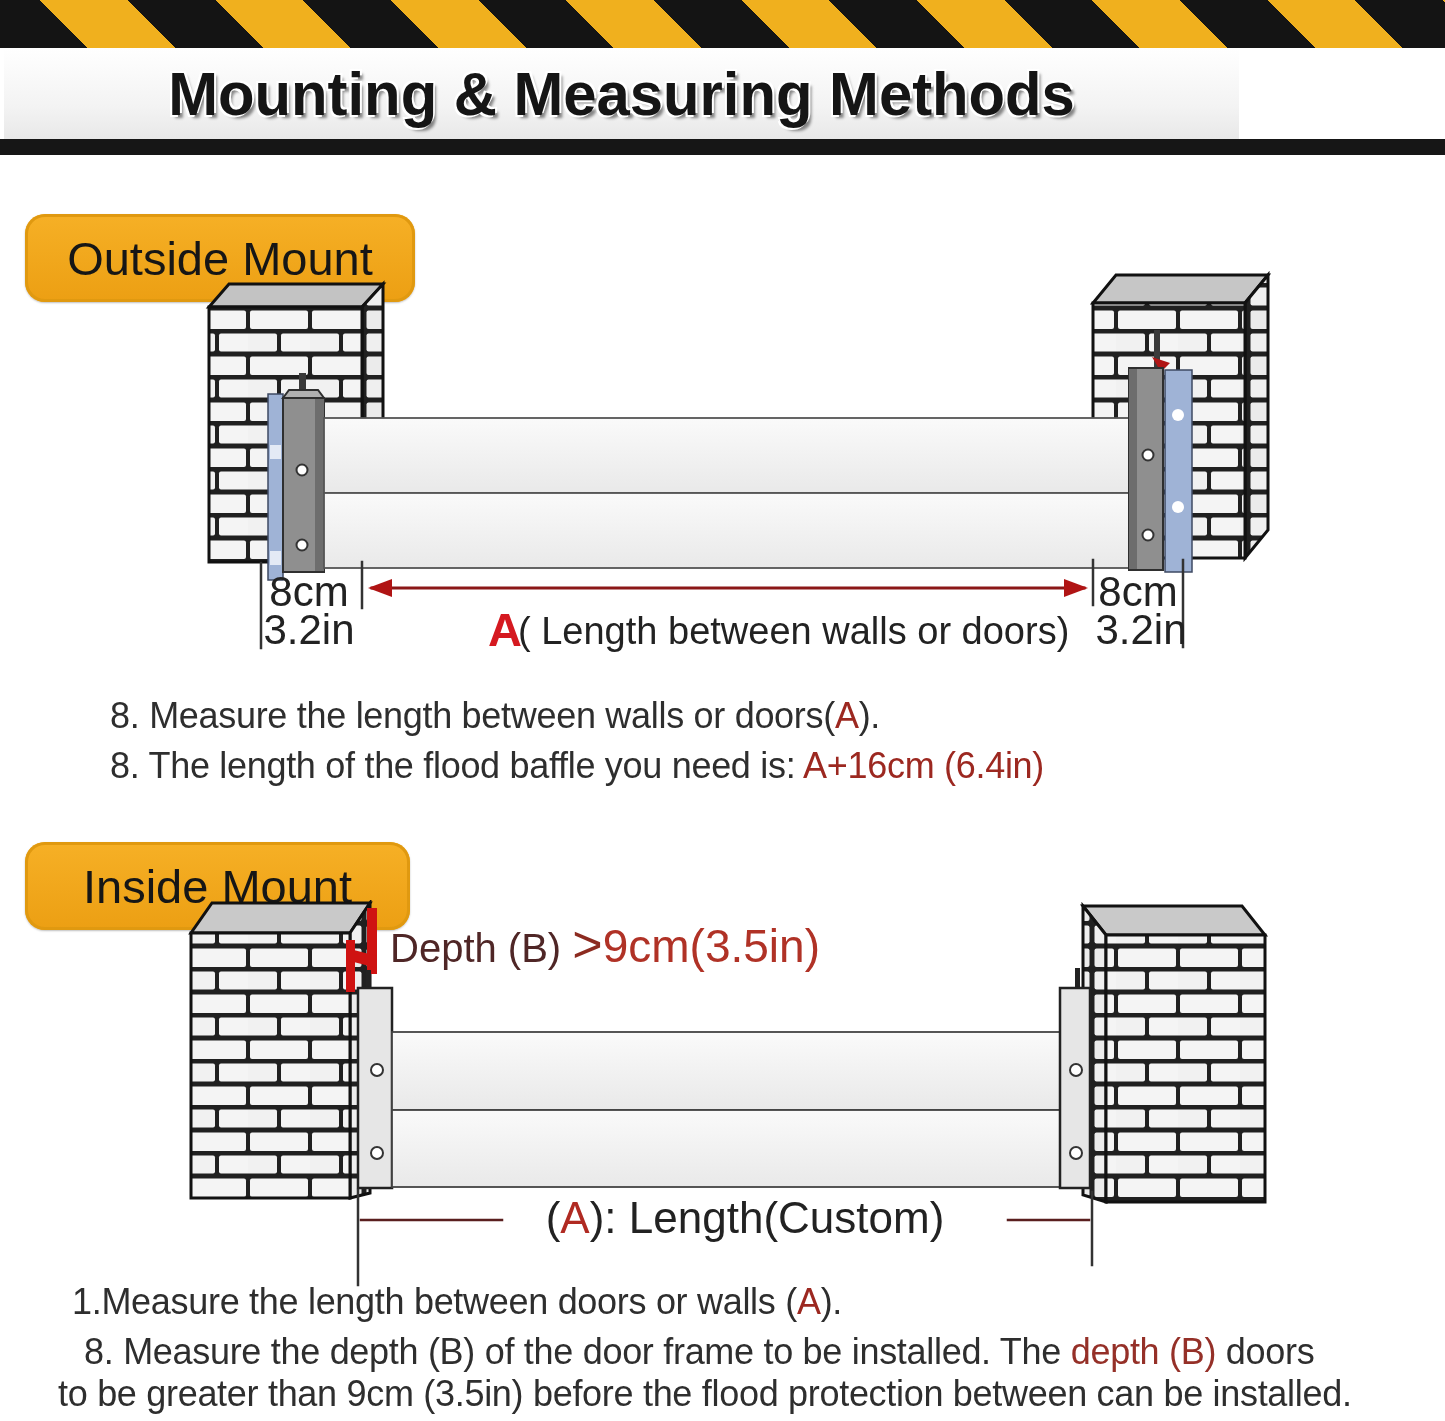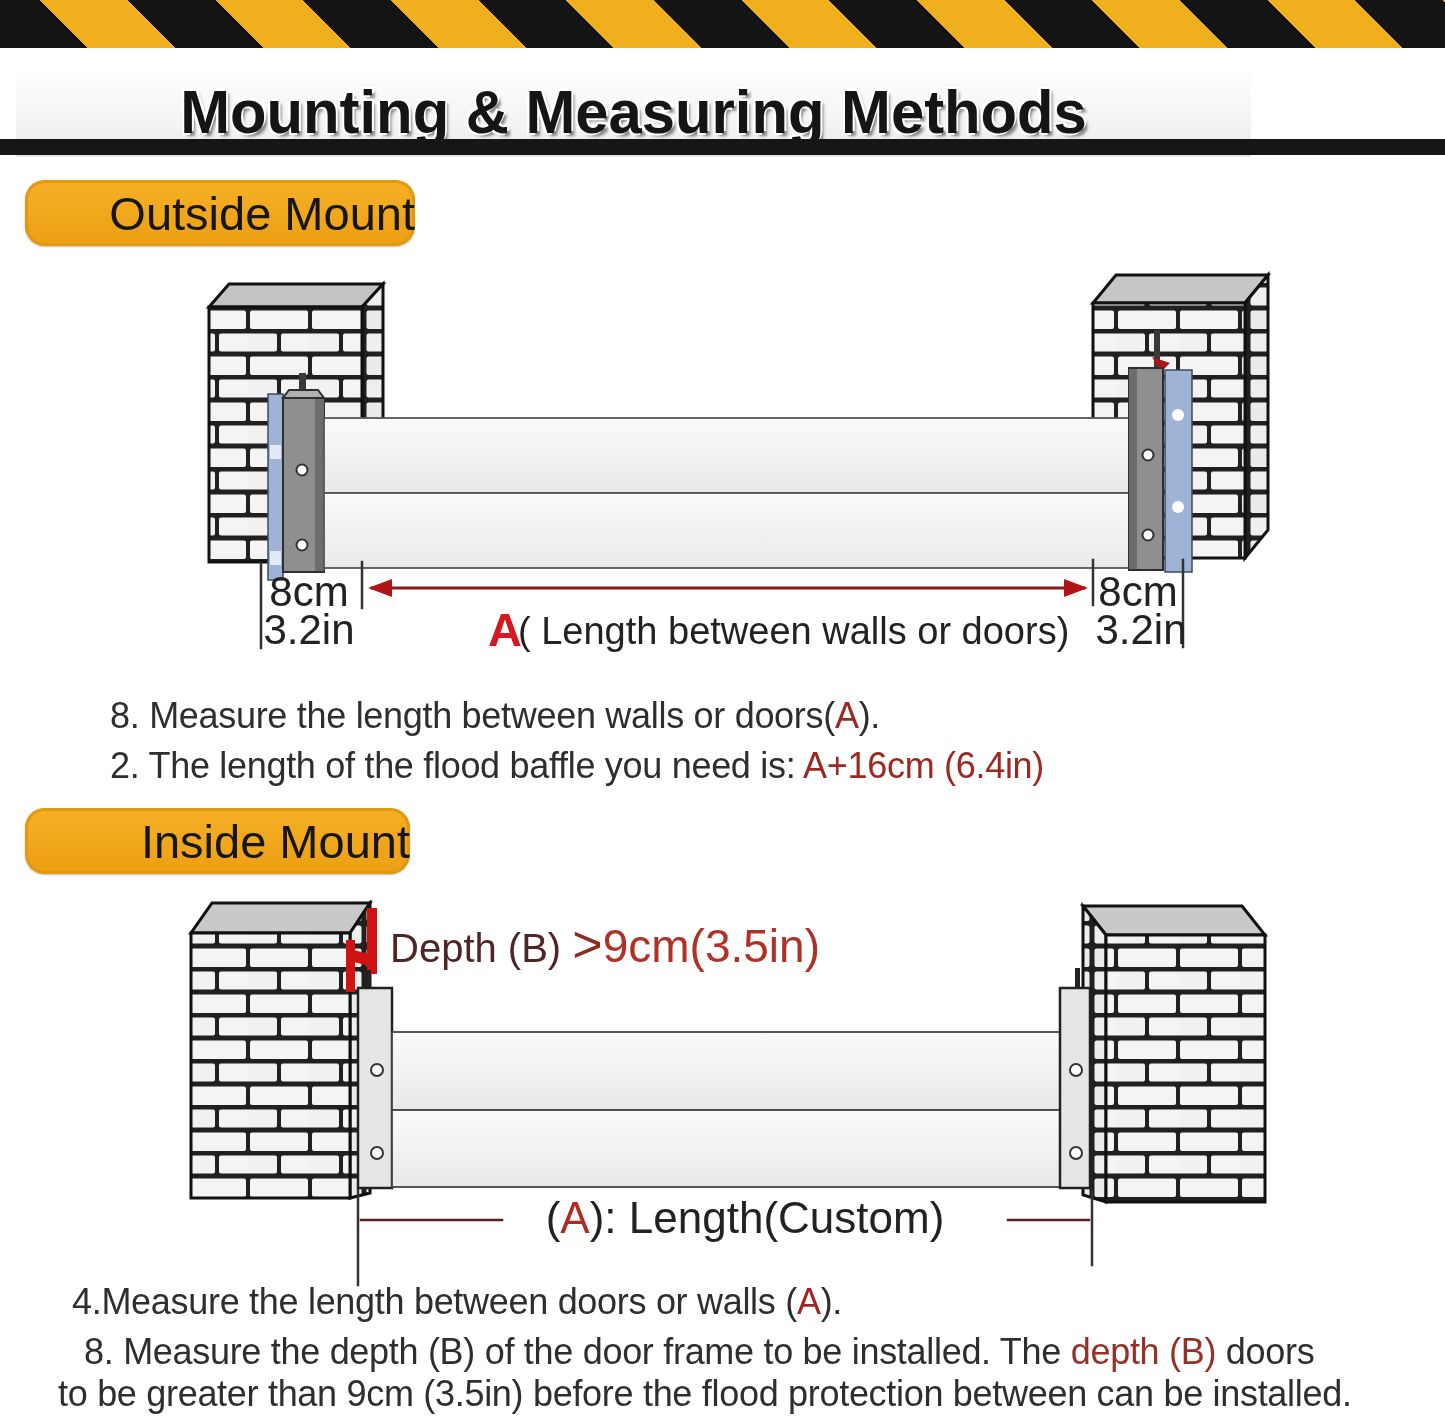--- a/index.html
+++ b/index.html
@@ -6,37 +6,37 @@
   body{
     width:1445px;height:1421px;position:relative;overflow:hidden;
     background:#ffffff;font-family:"Liberation Sans",sans-serif;
   }
   
   .stripes{
     position:absolute;left:0;top:0;width:1445px;height:48px;
     background:repeating-linear-gradient(45deg,#141414 0 62px,#f0b01e 62px 124px);
   }
   .titleband{
-    position:absolute;left:16px;top:48px;width:1235px;height:91px;
+    position:absolute;left:4px;top:48px;width:1235px;height:91px;
     background:linear-gradient(180deg,#ffffff 0%,#f3f3f3 65%,#e8e8e8 100%);
-    display:flex;align-items:center;justify-content:center;margin-top:18px;
+    display:flex;align-items:center;justify-content:center;
   }
   .main-title{
     font-size:61px;font-weight:bold;color:#151515;letter-spacing:0;
     text-shadow:-2px -2px 0 #fff,2px -2px 0 #fff,-2px 2px 0 #fff,3px 3px 3px rgba(0,0,0,.45);
     transform:scaleX(.98);white-space:nowrap;
   }
   .blackbar{position:absolute;left:0;top:139px;width:1445px;height:16px;background:#161616}
   
   .badge{
-    position:absolute;left:25px;height:66px;border-radius:20px;
+    position:absolute;left:25px;height:88px;border-radius:20px;
     background:linear-gradient(180deg,#f6b026,#ec9f13);
     box-shadow:inset 0 0 0 3px #e09910, 0 1px 2px rgba(0,0,0,.25);
-    display:flex;align-items:center;justify-content:flex-end;
-    font-size:47px;color:#161616;white-space:nowrap;
+    display:flex;align-items:center;justify-content:center;
+    font-size:47px;color:#161616;white-space:nowrap;margin-top:34px;
   }
   #badge-outside{top:180px;width:390px}
   #badge-inside{top:808px;width:385px}
   
   .step{
     position:absolute;font-size:36px;color:#2e2e2e;letter-spacing:-.3px;
     white-space:nowrap;line-height:1.1;
   }
   .red-dark{color:#9c2820}
   .red-word{color:#953028}
@@ -134,21 +134,21 @@
   <text x="1138" y="344" text-anchor="middle" font-size="42" fill="#222">8cm</text>
   <text x="1141" y="382" text-anchor="middle" font-size="42" fill="#222">3.2in</text>
   <text x="488" y="384" font-size="47" font-weight="bold" fill="#d51920">A</text>
   <text x="518" y="382" font-size="38" fill="#222">( Length between walls or doors)</text>
 </svg>
 
 <div class="step" style="left:110px;top:696px">
   <span>8. Measure the length between walls or doors(</span><span class="red-dark">A</span><span>).</span>
 </div>
 <div class="step" style="left:110px;top:746px">
-  <span>2. The length of the flood baffle you need is: </span><span class="red-dark">A+16cm (6.4in)</span>
+  <span>8. The length of the flood baffle you need is: </span><span class="red-dark">A+16cm (6.4in)</span>
 </div>
 
 <div class="badge" id="badge-inside">
   <span>Inside Mount</span>
 </div>
 
 <svg class="diagram" id="svg-inside" viewBox="0 0 1445 400">
   <defs>
     <pattern id="bk2" width="62" height="46" patternUnits="userSpaceOnUse">
       <rect width="62" height="46" fill="#202020"></rect>
@@ -214,20 +214,20 @@
   <text x="390" y="62">
     <tspan font-size="40" fill="#4f2626">Depth (B) </tspan><tspan font-size="52" fill="#8c2b20">&gt;</tspan><tspan font-size="46" fill="#b03226">9cm(3.5in)</tspan>
   </text>
 
   <text x="745" y="333" text-anchor="middle" font-size="44">
     <tspan fill="#222">(</tspan><tspan fill="#b02a22">A</tspan><tspan fill="#222">): Length(Custom)</tspan>
   </text>
 </svg>
 
 <div class="step" style="left:72px;top:1282px">
-  <span>4.Measure the length between doors or walls (</span><span class="red-dark">A</span><span>).</span>
+  <span>1.Measure the length between doors or walls (</span><span class="red-dark">A</span><span>).</span>
 </div>
 <div class="step" style="left:84px;top:1332px">
   <span>8. Measure the depth (B) of the door frame to be installed. The </span><span class="red-word">depth (B)</span><span> doors</span>
 </div>
 <div class="step" style="left:58px;top:1374px">
   <span>to be greater than 9cm (3.5in) before the flood protection between can be installed.</span>
 </div>
 
 </body></html>

